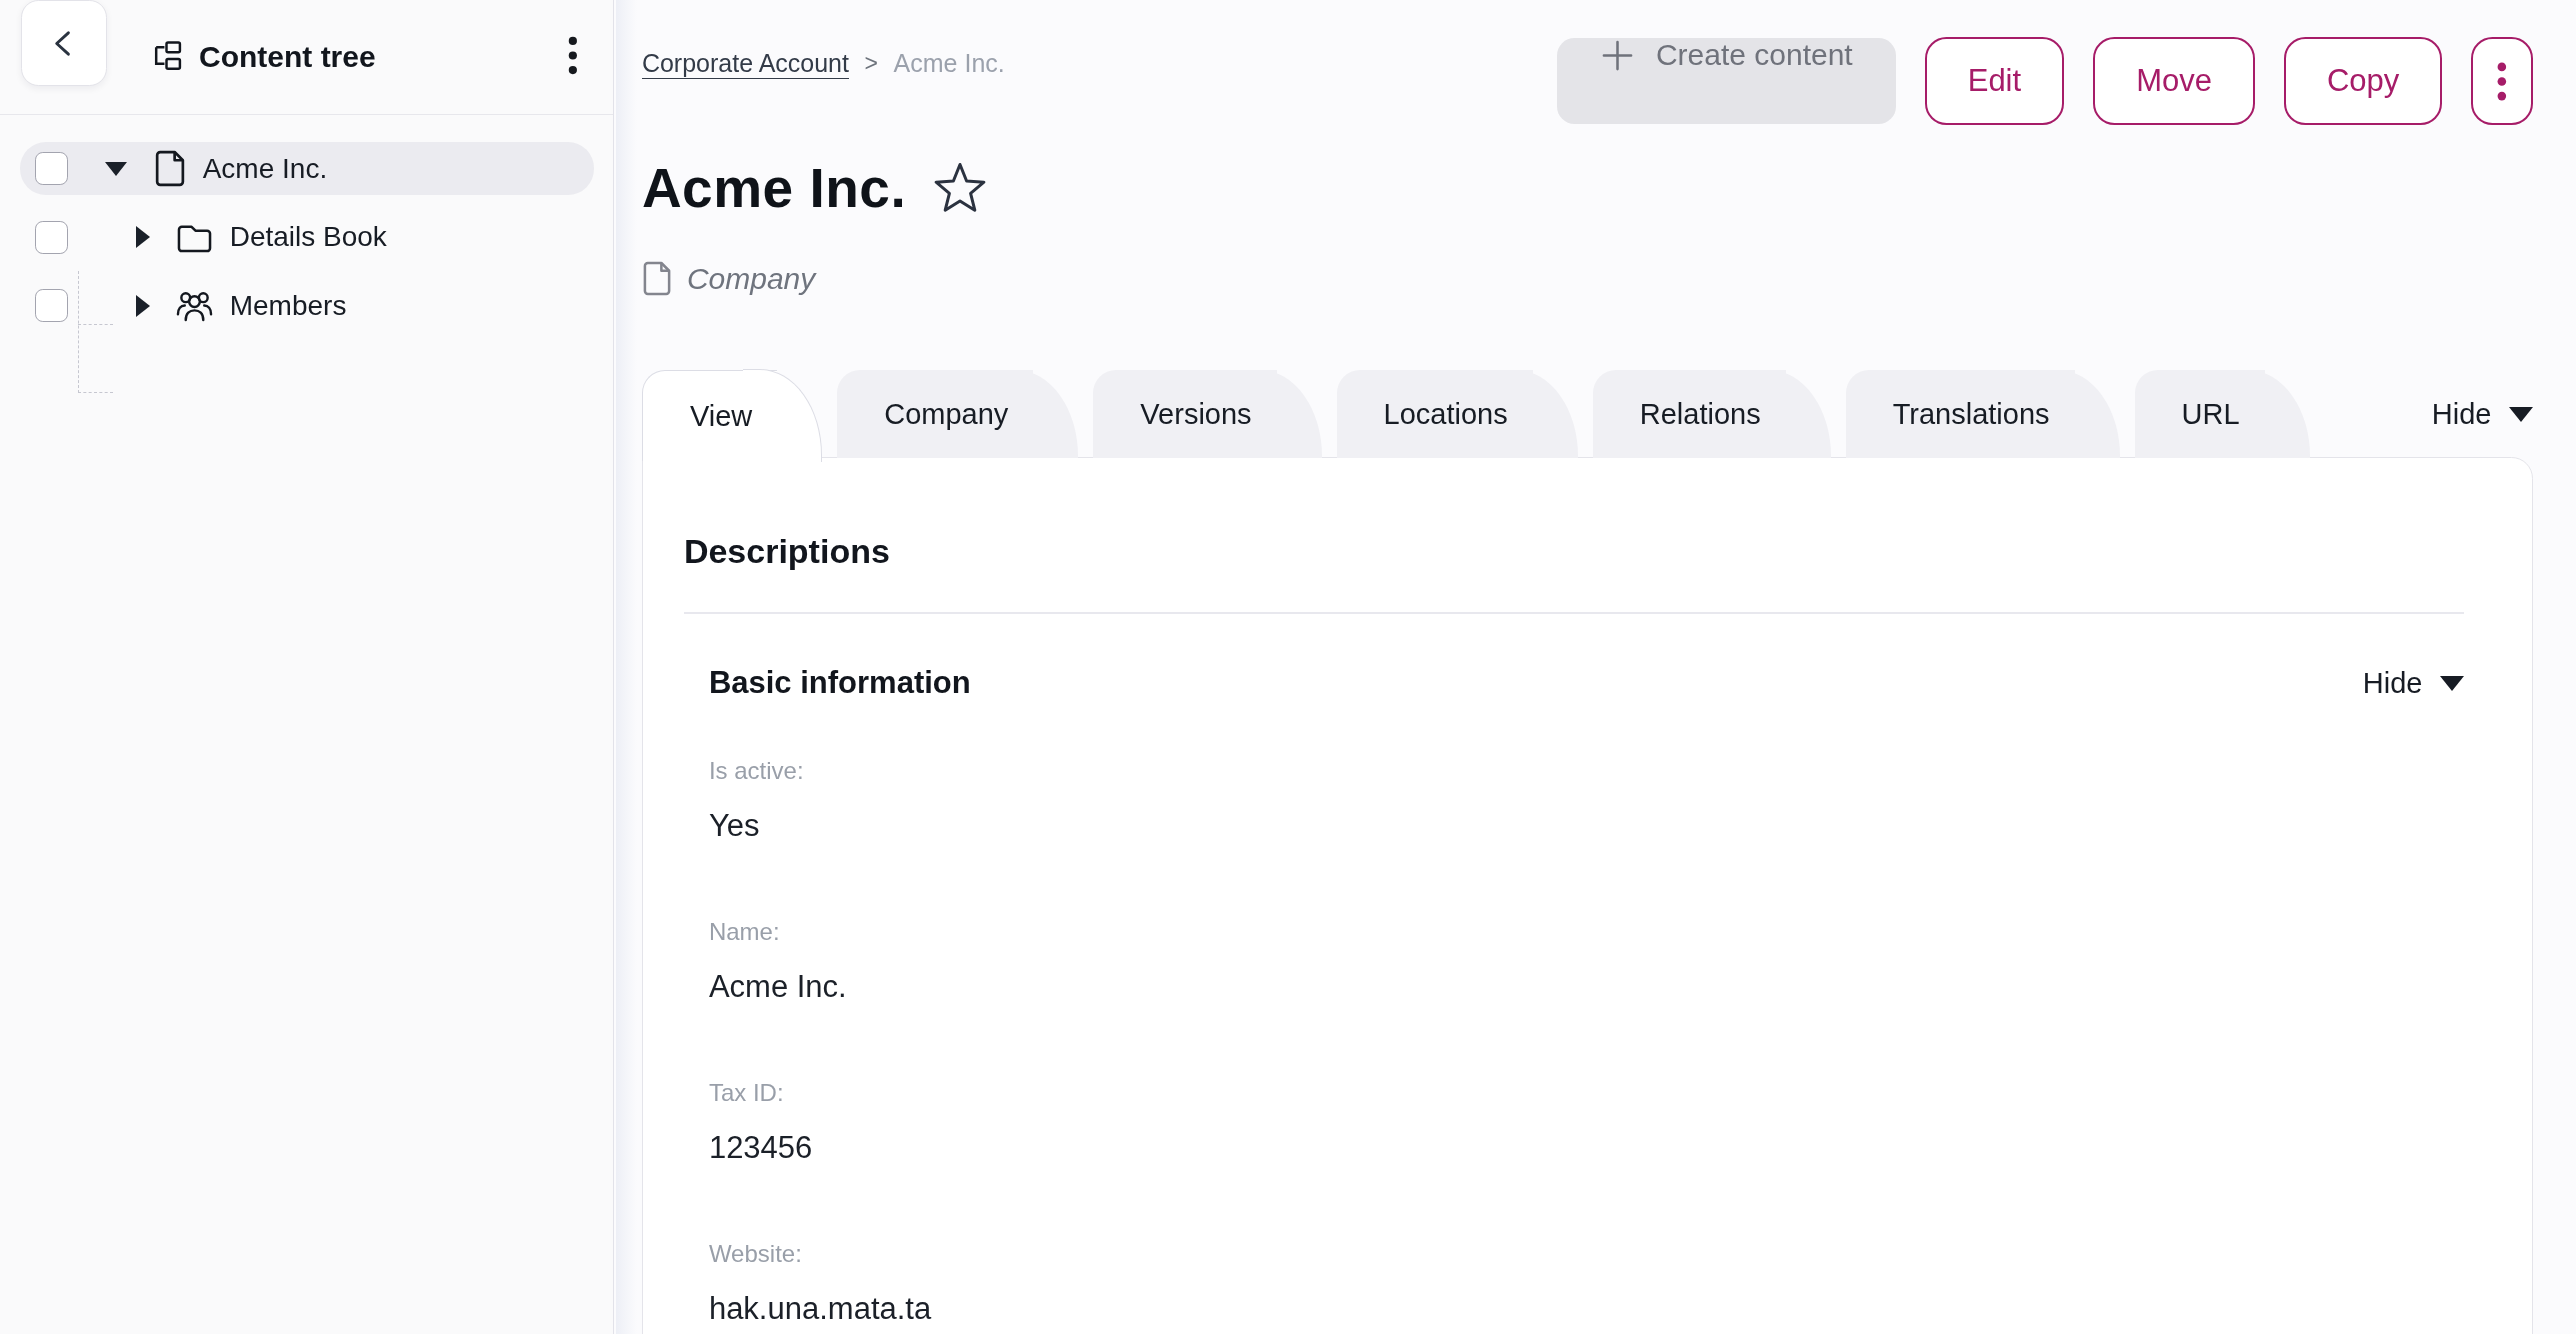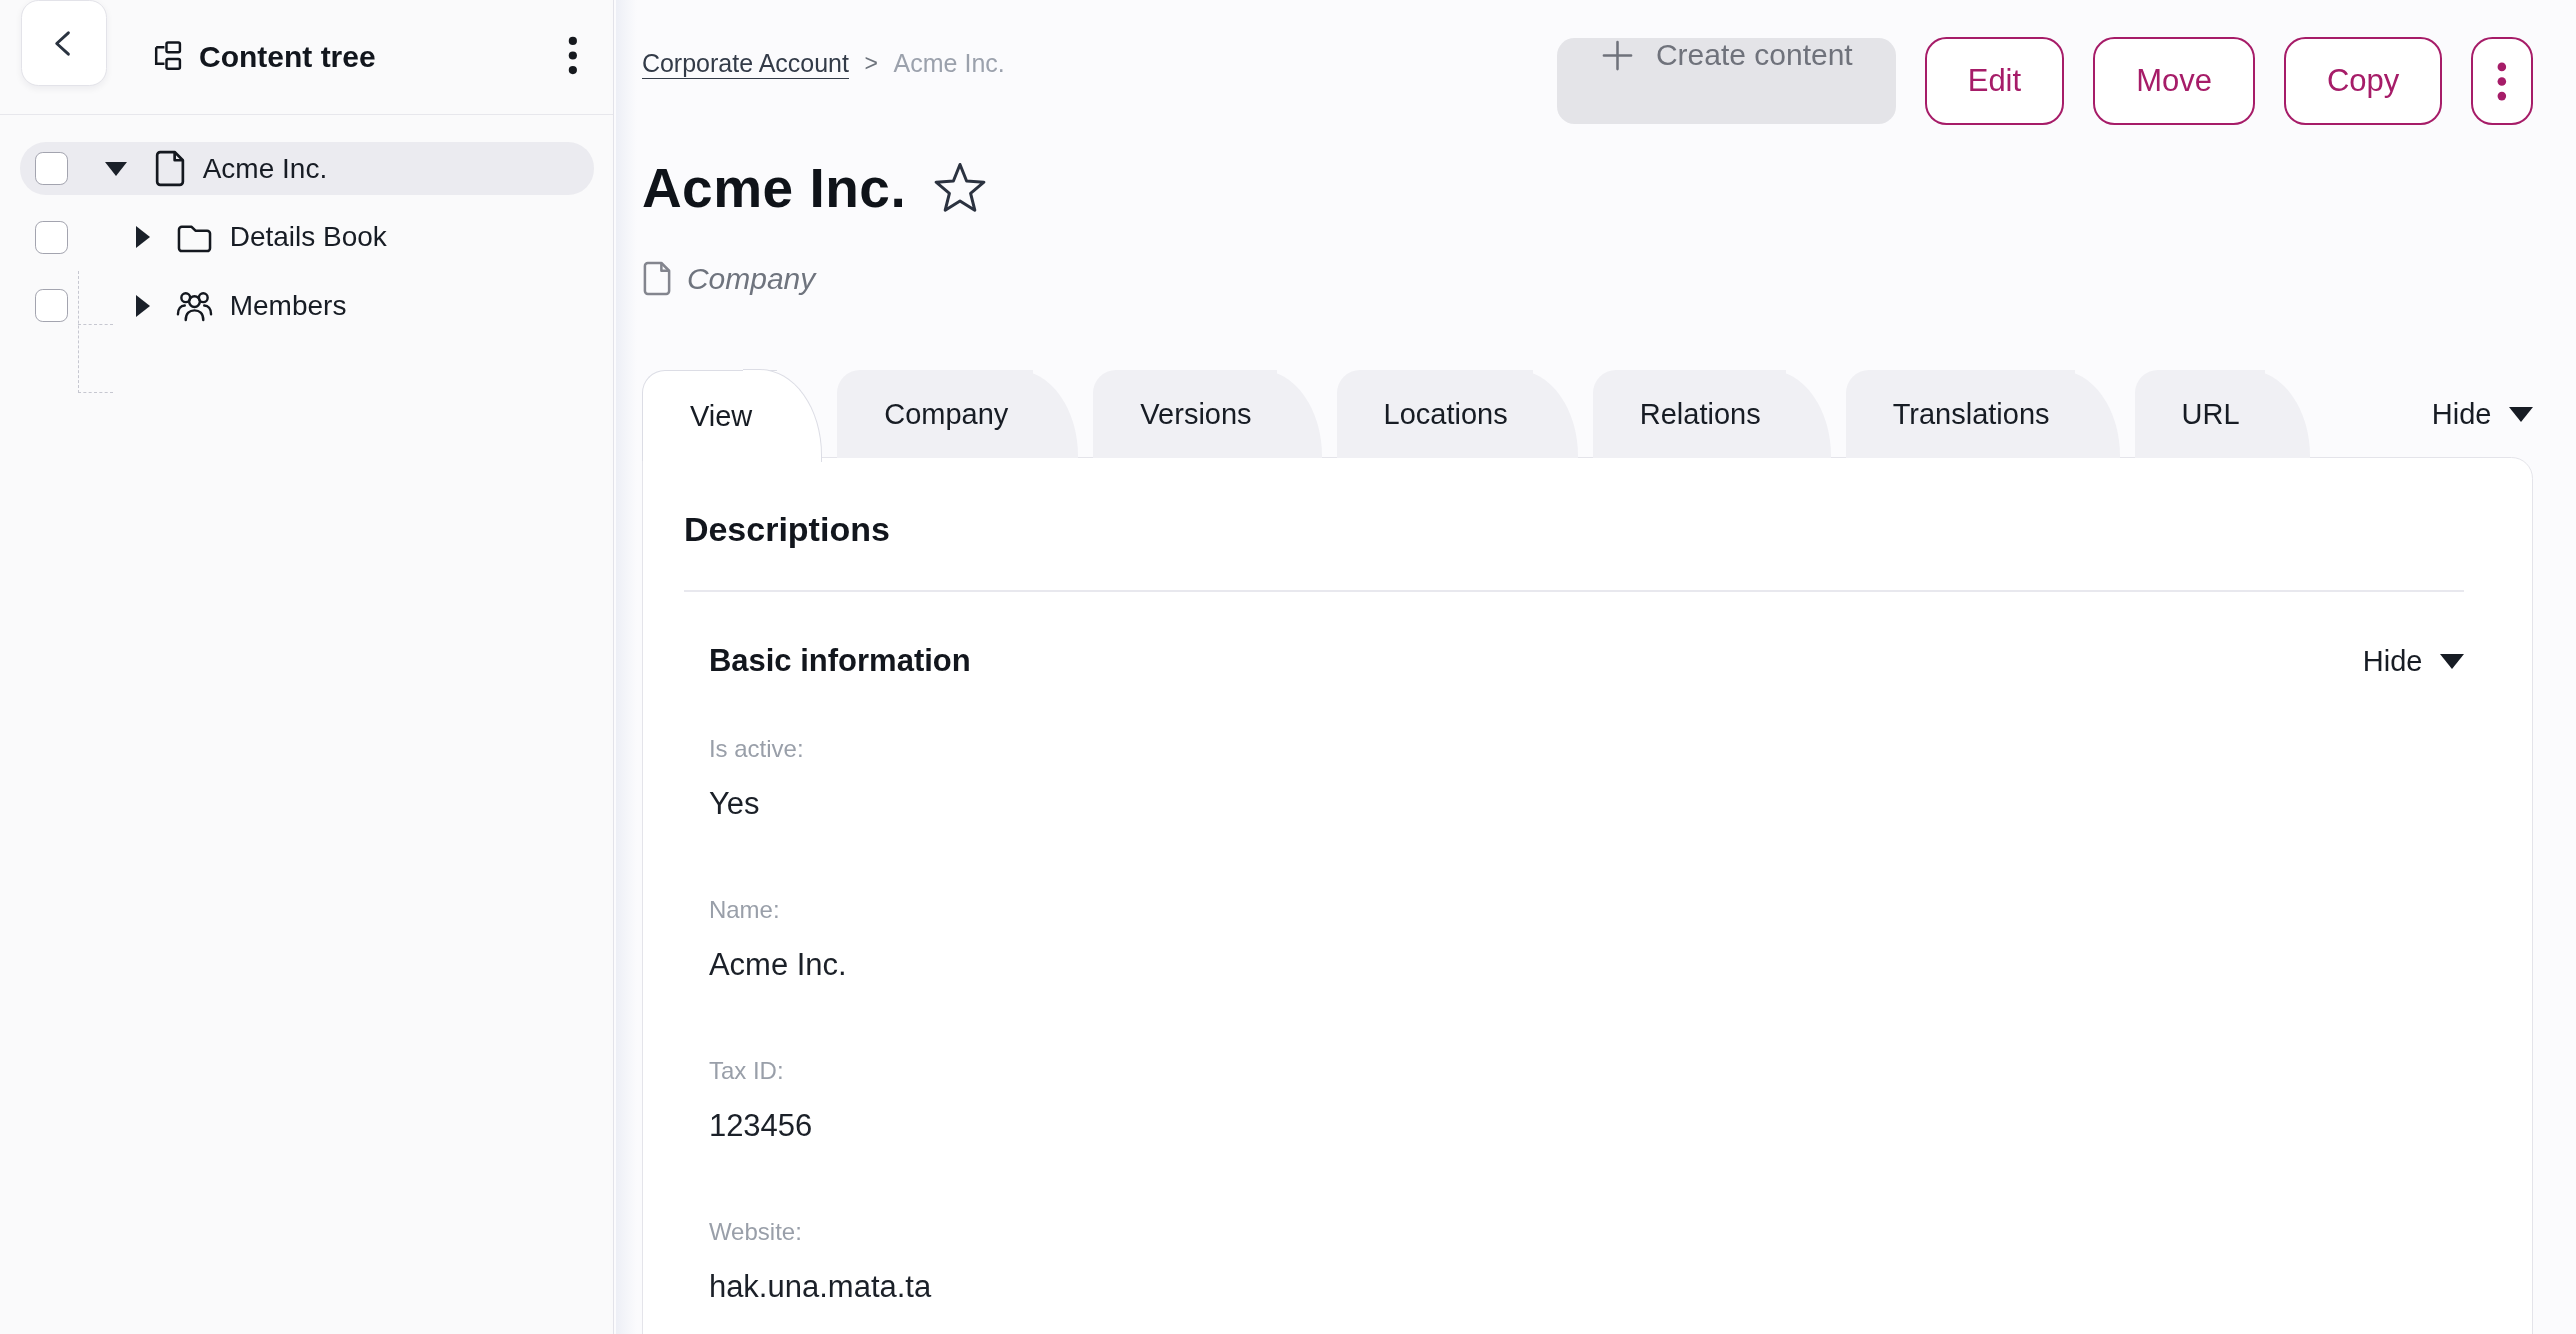--- a/index.html
+++ b/index.html
@@ -135,21 +135,21 @@
     border-left:12.6px solid transparent; border-right:12.6px solid transparent;
     border-top:15.6px solid #171c24;
   }
 
   
   .panel {
     position:absolute; left:4.9px; right:43px; top:457px; height:914px;
     background:#fff; border:1.9px solid #e4e4ea; border-radius:0 21.4px 0 0;
     z-index:1;
   }
-  .panel-inner { padding:52px 68px 0 41px; }
+  .panel-inner { padding:74px 68px 0 41px; }
   .section-title { font-size:34px; font-weight:700; color:#12161d; }
   .divider { border:none; border-top:2.9px solid #e8e8ee; margin-top:41px; }
   .group-header {
     display:flex; justify-content:space-between; align-items:center;
     margin-top:51px; padding-left:25px;
   }
   .group-title { font-size:31px; font-weight:700; color:#12161d; }
 
   .field-group { padding-left:25px; margin-top:74px; }
   .field-group.first { margin-top:56px; }

